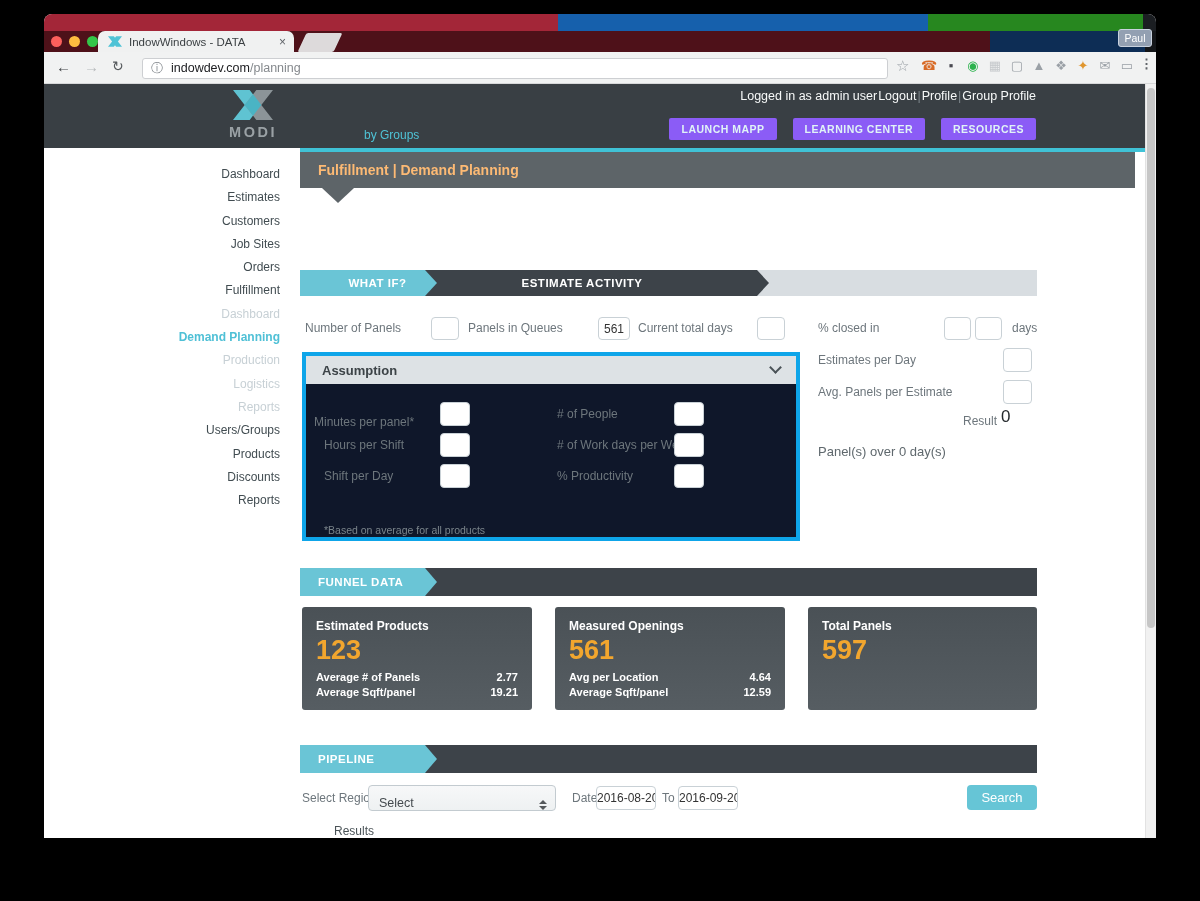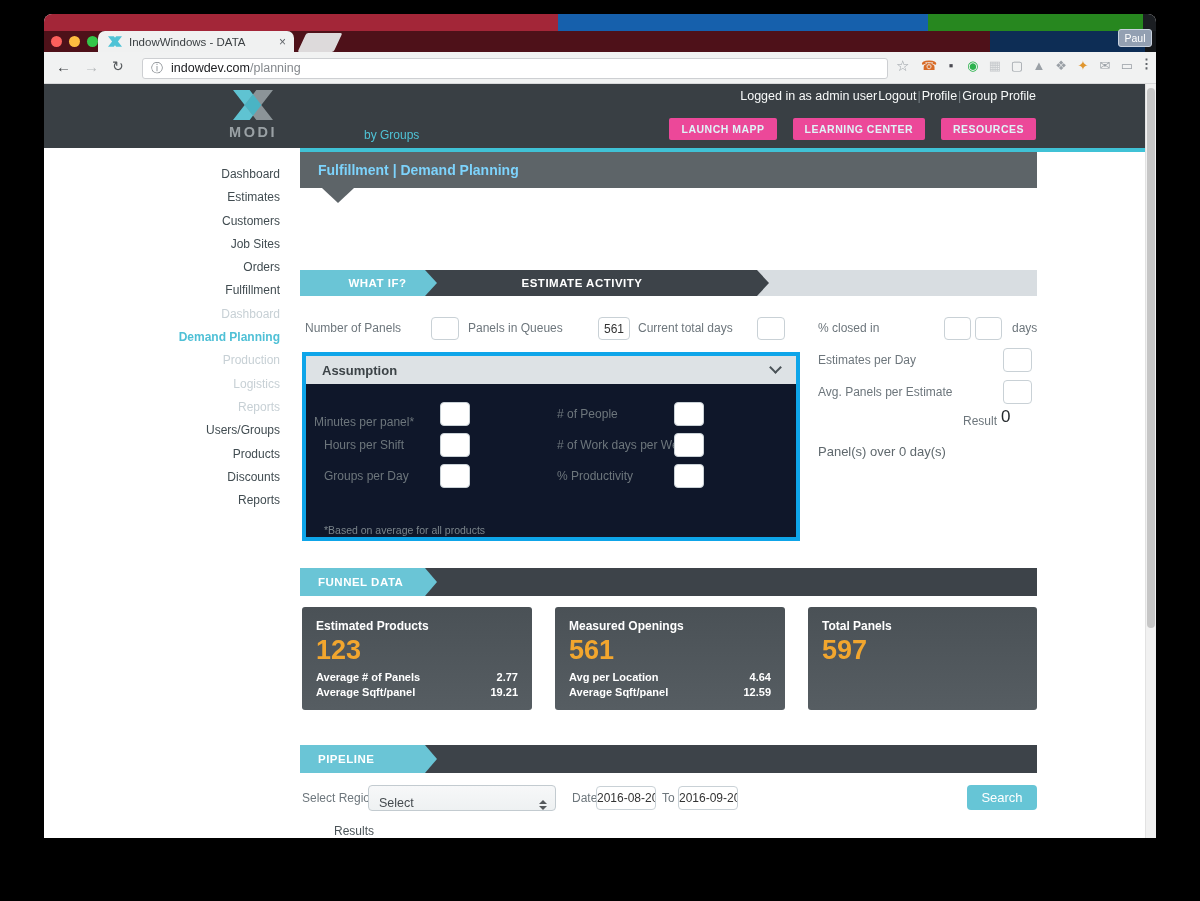--- a/index.html
+++ b/index.html
@@ -61,27 +61,27 @@
   
   .appheader { position:absolute; left:0; top:70px; width:1112px; height:64px; background:#393f44; }
   .logo-mark { position:absolute; left:188px; top:76px; }
   .logo-word { position:absolute; left:178px; top:110px; width:62px; text-align:center;
                font-size:14.5px; font-weight:bold; letter-spacing:2.5px; color:#9aa1a5; }
   .by-indow { position:absolute; left:320px; top:114px; font-size:12px; color:#4fc3d6; }
   .session-row { position:absolute; top:75px; right:120px; display:flex; gap:1px;
                  font-size:12.5px; color:#f7f9f9; align-items:center; }
   .session-row .sep { color:#7b848a; }
   .hdr-btn-row { position:absolute; top:104px; right:120px; display:flex; gap:16px; }
-  .hdr-btn { height:22px; background:#ec4899; border:none; border-radius:2px; color:#e0f3f7;
+  .hdr-btn { height:22px; background:#8b5cf6; border:none; border-radius:2px; color:#e0f3f7;
              font-size:10.5px; font-weight:bold; letter-spacing:.5px; padding:0 12px;
              font-family:"Liberation Sans", sans-serif; }
 
   .teal-line { position:absolute; left:256px; top:134px; width:845px; height:4px; background:#40c2d6; }
-  .titlebar { position:absolute; left:256px; top:138px; width:737px; height:36px; background:#5d6468;
-              color:#7dd3fc; font-size:14px; font-weight:bold; line-height:36px; padding-left:18px; }
+  .titlebar { position:absolute; left:256px; top:138px; width:835px; height:36px; background:#5d6468;
+              color:#fdba74; font-size:14px; font-weight:bold; line-height:36px; padding-left:18px; }
   .titlebar-pointer { position:absolute; left:278px; top:174px; width:0; height:0;
               border-left:16px solid transparent; border-right:16px solid transparent;
               border-top:15px solid #5d6468; }
 
   
   .sidebar { position:absolute; left:0; top:138px; width:256px; height:686px; background:#fff; }
   .sidebar ul { list-style:none; padding-top:11px; }
   .sidebar li { height:23.3px; line-height:23.3px; text-align:right; padding-right:20px;
                 font-size:12px; color:#414c51; cursor:pointer; }
   .sidebar li.muted { color:#c7d0d5; }
@@ -295,21 +295,21 @@
         </div>
         <div class="assump-body">
           <span class="flabel" style="left:8px;top:18px;margin-top:8px;">Minutes per panel*</span>
           <input class="tinput" style="left: 134px; top: 18px;">
           <span class="flabel" style="left:251px;top:18px;"># of People</span>
           <input class="tinput" style="left: 368px; top: 18px;">
           <span class="flabel" style="left:18px;top:49px;">Hours per Shift</span>
           <input class="tinput" style="left: 134px; top: 49px;">
           <span class="flabel" style="left:251px;top:49px;"># of Work days per Week</span>
           <input class="tinput" style="left: 368px; top: 49px;">
-          <span class="flabel" style="left:18px;top:80px;">Groups per Day</span>
+          <span class="flabel" style="left:18px;top:80px;">Shift per Day</span>
           <input class="tinput" style="left: 134px; top: 80px;">
           <span class="flabel" style="left:251px;top:80px;">% Productivity</span>
           <input class="tinput" style="left: 368px; top: 80px;">
           <span class="footnote">*Based on average for all products</span>
         </div>
       </div>
 
       <span class="flabel" style="left:518px;top:196px;line-height:24px;">Estimates per Day</span>
       <input class="tinput" style="left: 703px; top: 196px; width: 29px; height: 24px;">
       <span class="flabel" style="left:518px;top:228px;line-height:24px;">Avg. Panels per Estimate</span>

